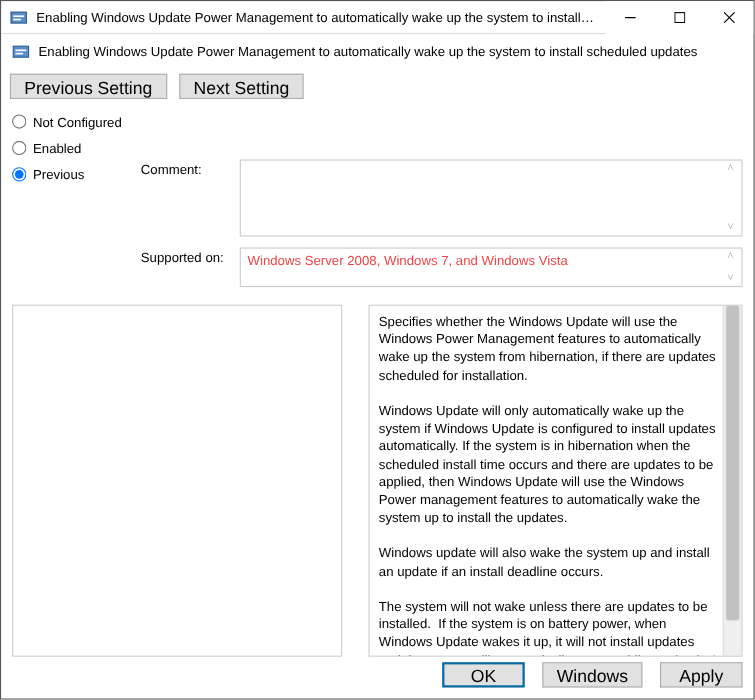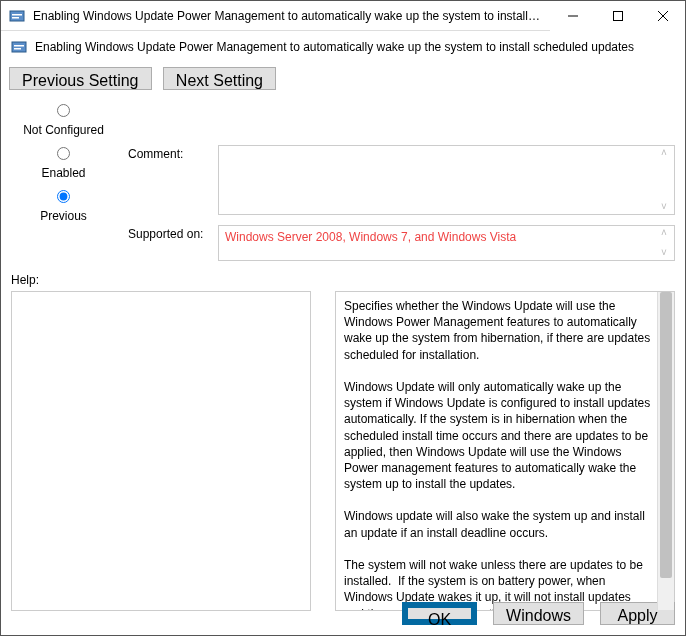--- a/index.html
+++ b/index.html
@@ -10,42 +10,42 @@
     .winbtn { width: 45px; height: 30px; display: flex; align-items: center; justify-content: center; background: #fff; }
     .winbtn svg { stroke: #000; stroke-width: 1; fill: none; }
     .headerrow { display: flex; align-items: center; padding: 8px 10px; }
     .headerrow .hicon { width: 16px; height: 16px; margin-right: 8px; }
     .headerrow .htext { font-size: 12px; }
     .navrow { padding: 4px 8px 6px 8px; }
     .btn { background: #e1e1e1; border: 1px solid #adadad; padding: 4px 12px; font-size: 16px; min-width: 75px; height: 23px; cursor: pointer; }
     .btn + .btn { margin-left: 8px; }
     .configarea { display: flex; padding: 6px 10px 0 10px; gap: 12px; }
     .radios { width: 105px; display: flex; flex-direction: column; gap: 10px; padding-top: 2px; }
-    .radio { display: flex; align-items: center; gap: 6px; cursor: pointer; flex-direction: column; }
+    .radio { display: flex; gap: 6px; cursor: pointer; }
     .radio input { margin: 0; width: 13px; height: 13px; }
     .commentgrid { flex: 1; display: grid; grid-template-columns: 90px 1fr; row-gap: 10px; align-items: start; margin-top: 43px; }
     .lbl { padding-top: 2px; }
     .txbox { border: 1px solid #ccc; width: 100%; position: relative; }
     .commentbox { height: 70px; }
     .supportbox { height: 36px; }
     .txbox .inner { padding: 4px 20px 4px 6px; font-size: 12px; color: #ef4444; height: 100%; overflow: hidden; }
     .scrollhint { position: absolute; right: 2px; width: 16px; top: 0; bottom: 0; display: flex; flex-direction: column; justify-content: space-between; padding: 2px 0; }
     .scrollhint span { text-align: center; color: #bbb; font-size: 10px; line-height: 10px; user-select: none; }
     .labelsrow { display: flex; padding: 12px 10px 4px 10px; gap: 10px; }
     .labelsrow .left { width: 300px; }
     .labelsrow .right { flex: 1; }
     .panels { display: flex; padding: 0 10px; gap: 24px; flex: 1; min-height: 0; }
     .panel { border: 1px solid #ccc; background: #fff; }
     .panel.left { width: 300px; height: 320px; }
     .panel.right { flex: 1; height: 320px; display: flex; }
     .helptext { padding: 6px 4px 6px 8px; font-size: 12px; line-height: 1.35; overflow-y: auto; flex: 1; white-space: pre-wrap; }
     .vscroll { width: 17px; background: #f0f0f0; border-left: 1px solid #ddd; position: relative; }
     .vscroll::before { content: ""; position: absolute; top: 0; left: 2px; right: 2px; height: 90%; background: #c1c1c1; border-radius: 2px; }
     .footer { display: flex; justify-content: flex-end; padding: 10px; gap: 8px; border-top: none; }
-    .btn.primary { border: 6px solid #0369a1; padding: 3px 11px; }
+    .btn.primary { border: 2px solid #0369a1; padding: 3px 11px; }
   </style>
 </head>
 <body>
 
 <div class="titlebar">
   <svg class="ticon" viewBox="0 0 16 16">
     <rect x="1" y="3" width="14" height="10" fill="#5b8ec9" stroke="#2a5a8a"></rect>
     <rect x="3" y="6" width="10" height="1.5" fill="#fff"></rect>
     <rect x="3" y="9" width="7" height="1.5" fill="#fff"></rect>
   </svg>
@@ -111,21 +111,20 @@
       <div class="inner">Windows Server 2008, Windows 7, and Windows Vista</div>
       <div class="scrollhint">
           <span>˄</span>
           <span>˅</span>
         </div>
     </div>
   </div>
 </div>
 
 <div class="labelsrow">
-  <div class="right">Help:</div>
 </div>
 
 <div class="panels">
   <div class="panel left"></div>
   <div class="panel right">
     <div class="helptext">Specifies whether the Windows Update will use the Windows Power Management features to automatically wake up the system from hibernation, if there are updates scheduled for installation.
 
 Windows Update will only automatically wake up the system if Windows Update is configured to install updates automatically. If the system is in hibernation when the scheduled install time occurs and there are updates to be applied, then Windows Update will use the Windows Power management features to automatically wake the system up to install the updates.
 
 Windows update will also wake the system up and install an update if an install deadline occurs.

